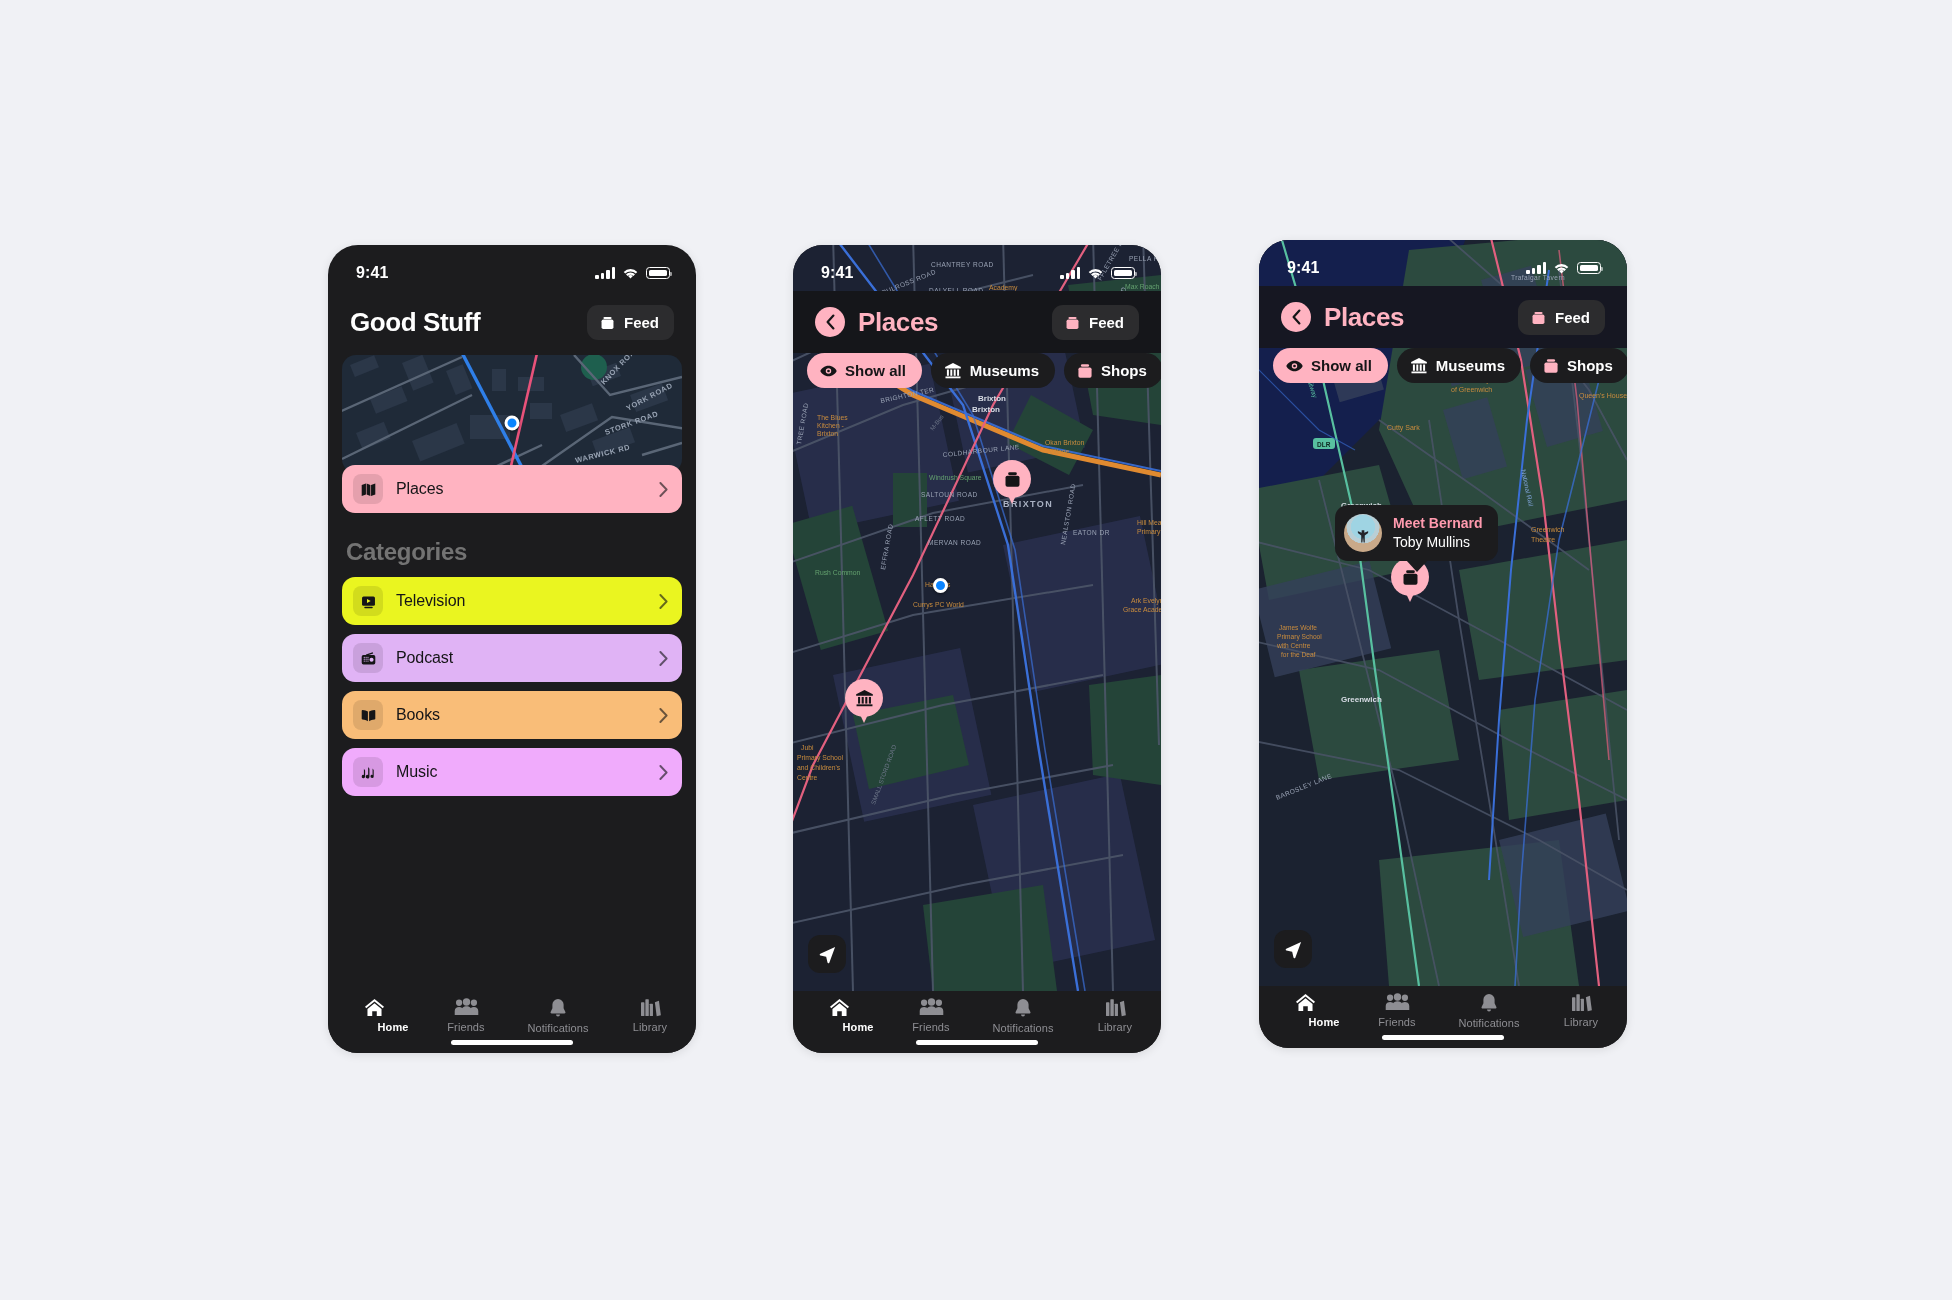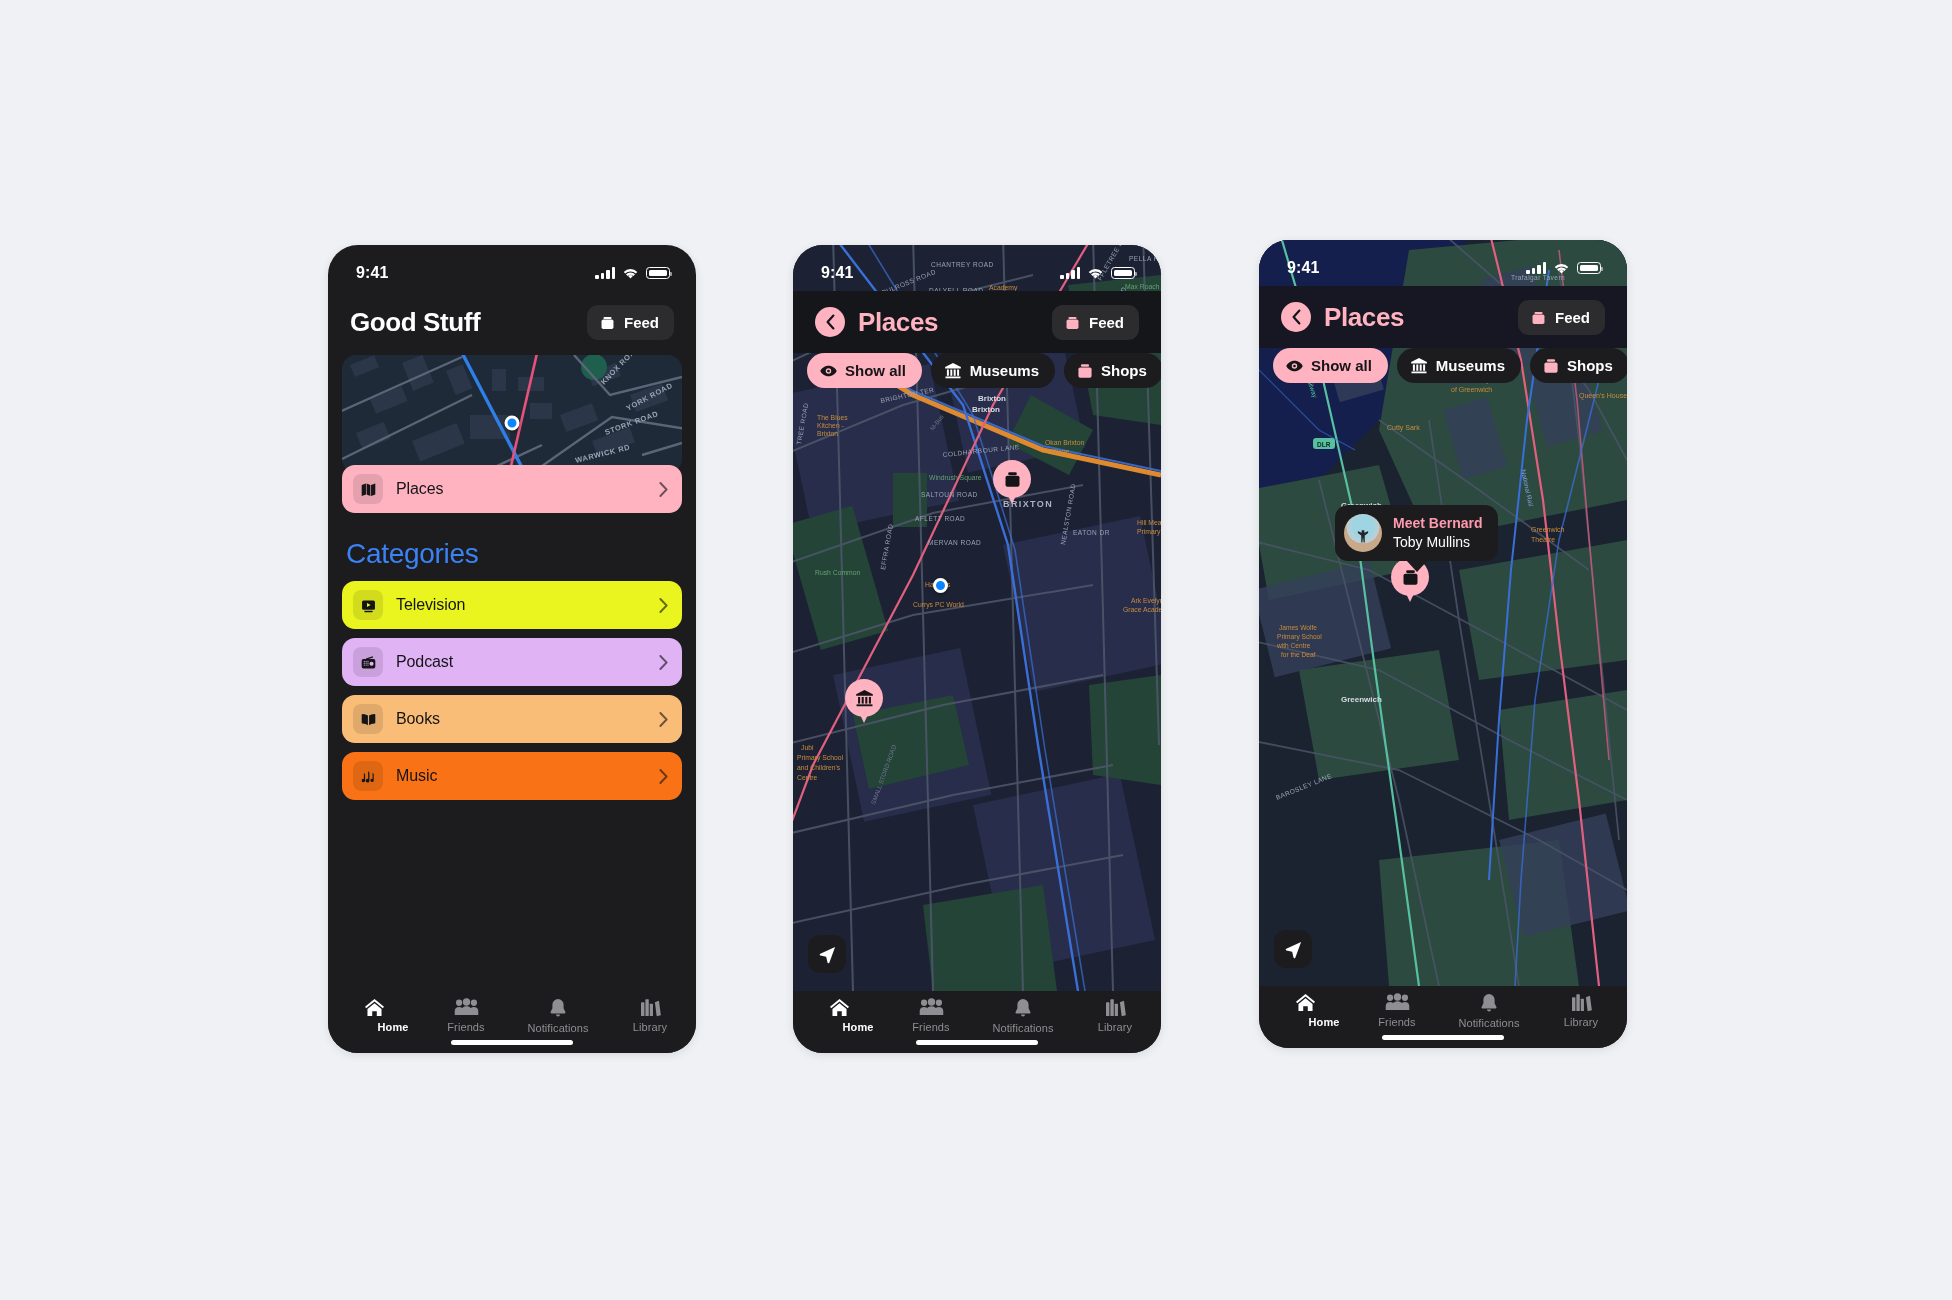--- a/index.html
+++ b/index.html
@@ -79,21 +79,21 @@
     margin-bottom: 9px; flex: none;
   }
   .rowcard.places { border-radius: 13px; margin-top: -8px; position: relative; z-index: 3; }
   .rowicon {
     width: 30px; height: 30px; border-radius: 8px;
     background: rgba(0,0,0,.10);
     display: flex; align-items: center; justify-content: center; flex: none;
   }
   .rowlabel { color: #151517; font-size: 16px; font-weight: 500; flex: 1; letter-spacing: -.1px; }
   .chev { flex: none; opacity: .62; }
-  .section-title { color: #3b82f6; font-size: 28px; font-weight: 400; margin: 16px 0 11px 4px; letter-spacing: -.3px; }
+  .section-title { color: #737373; font-size: 24px; font-weight: 700; margin: 16px 0 11px 4px; letter-spacing: -.3px; }
   .maplayer { position: absolute; left: 0; right: 0; top: 0; bottom: 62px; overflow: hidden; }
   .chips {
     position: absolute; top: 108px; left: 14px; right: 0;
     display: flex; gap: 9px; z-index: 25;
   }
   .chip {
     display: flex; align-items: center; gap: 8px;
     background: #1c1c1e; border-radius: 18px;
     padding: 9px 16px 9px 13px; white-space: nowrap;
   }
@@ -296,21 +296,21 @@
             <svg width="17" height="17" viewBox="0 0 20 20">
                 <path d="M9.3 5.4C7.6 4.2 5.6 3.6 3 3.4c-.6 0-1 .4-1 1v9.4c0 .5.4.9 1 .9 2.4.2 4.3.7 6.3 2V5.4zM10.7 5.4c1.7-1.2 3.7-1.8 6.3-2 .6 0 1 .4 1 1v9.4c0 .5-.4.9-1 .9-2.4.2-4.3.7-6.3 2V5.4z" fill="#151517"></path>
               </svg>
           </span>
           <span class="rowlabel">Books</span>
           <svg class="chev" width="9" height="15" viewBox="0 0 9 15">
               <path d="M1.4 1 7.6 7.5 1.4 14" stroke="#151517" stroke-width="1.9" fill="none" stroke-linecap="round" stroke-linejoin="round"></path>
             </svg>
         </div>
 
-        <div class="rowcard" style="background:#f97316">
+        <div class="rowcard" style="background:#f0abfc">
           <span class="rowicon">
             <svg width="17" height="17" viewBox="0 0 20 20">
                 <g fill="#151517">
                   <path d="M4.6 5.6v7.2a2 2 0 1 0 1.4 1.9V7.6l-1.4-2z"></path>
                   <path d="M9.6 3.4v9.4a2.2 2.2 0 1 0 1.5 2.1V5.6l-1.5-2.2z"></path>
                   <path d="M14.8 5.2v7.6a1.9 1.9 0 1 0 1.3 1.8V7l-1.3-1.8z"></path>
                 </g>
               </svg>
           </span>
           <span class="rowlabel">Music</span>

